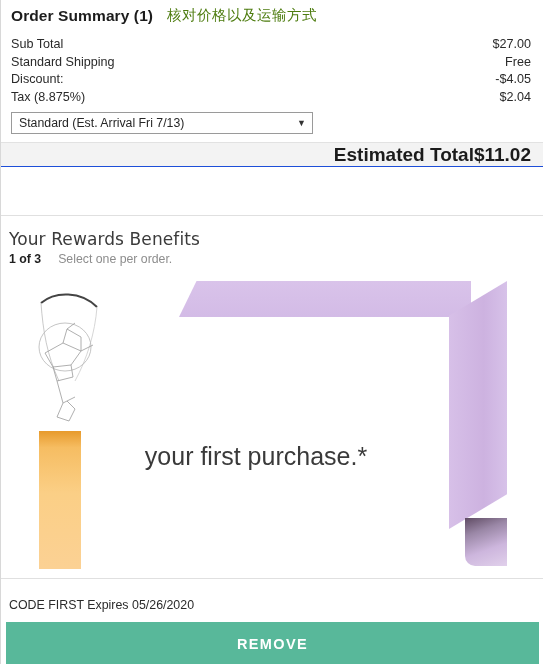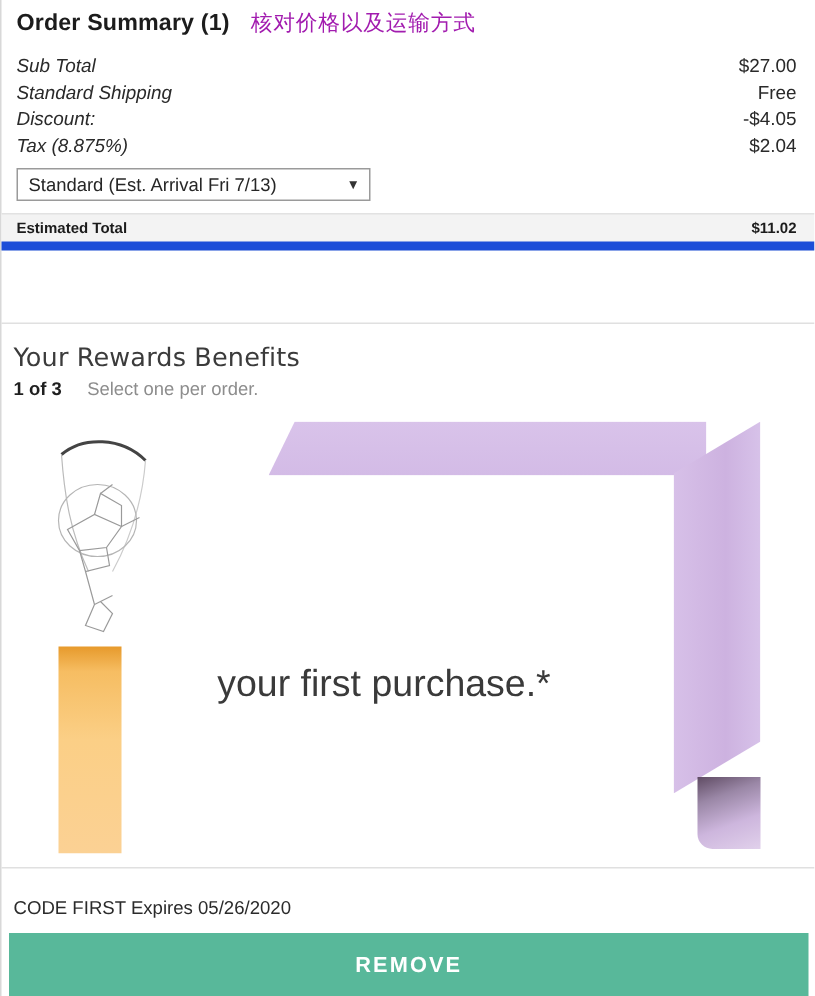--- a/index.html
+++ b/index.html
@@ -35,48 +35,48 @@
     white-space: nowrap;
   }
   .summary-title {
     font-size: 15.5px;
     font-weight: bold;
     color: #1c1c1c;
     letter-spacing: 0.1px;
   }
   .cn-annotation {
     font-size: 14.5px;
-    color: #a21caf;
+    color: #4d7c0f;
     font-family: "DejaVu Sans", sans-serif;
     letter-spacing: 0.5px;
   }
 
   .lines {
     position: absolute;
     left: 10px;
     right: 12px;
     top: 36px;
   }
   .line-row {
     display: flex;
     justify-content: space-between;
     align-items: baseline;
     font-size: 12.6px;
     line-height: 17.5px;
     color: #2a2a2a;
   }
-  .line-label { text-align: right; font-style: italic; }
+  .line-label { text-align: right; }
   .line-value { text-align: right; }
 
   
   .ship-select {
     position: absolute;
     left: 10px;
     top: 112px;
-    width: 236px;
+    width: 302px;
     height: 22px;
     box-sizing: border-box;
     border: 1px solid #9a9a9a;
     background: #ffffff;
     display: flex;
     align-items: center;
     padding: 0 6px 0 7px;
     font-size: 12.3px;
     color: #262626;
     cursor: pointer;
@@ -95,27 +95,27 @@
 
   
   .total-band {
     position: absolute;
     left: 0;
     right: 0;
     top: 142px;
     height: 25px;
     background: #f3f3f3;
     border-top: 1px solid #e2e2e2;
-    border-bottom: 6px solid #1d4ed8;
+    border-bottom: 1px solid #1d4ed8;
     display: flex;
     align-items: center;
-    justify-content: space-between;
+    justify-content: flex-end;
     padding: 0 12px 0 10px;
     box-sizing: border-box;
-    font-size: 10px;
+    font-size: 19px;
     font-weight: bold;
     color: #1b1b1b;
   }
 
   .divider {
     position: absolute;
     left: 0;
     right: 0;
     height: 1px;
     background: #e0e0e0;

